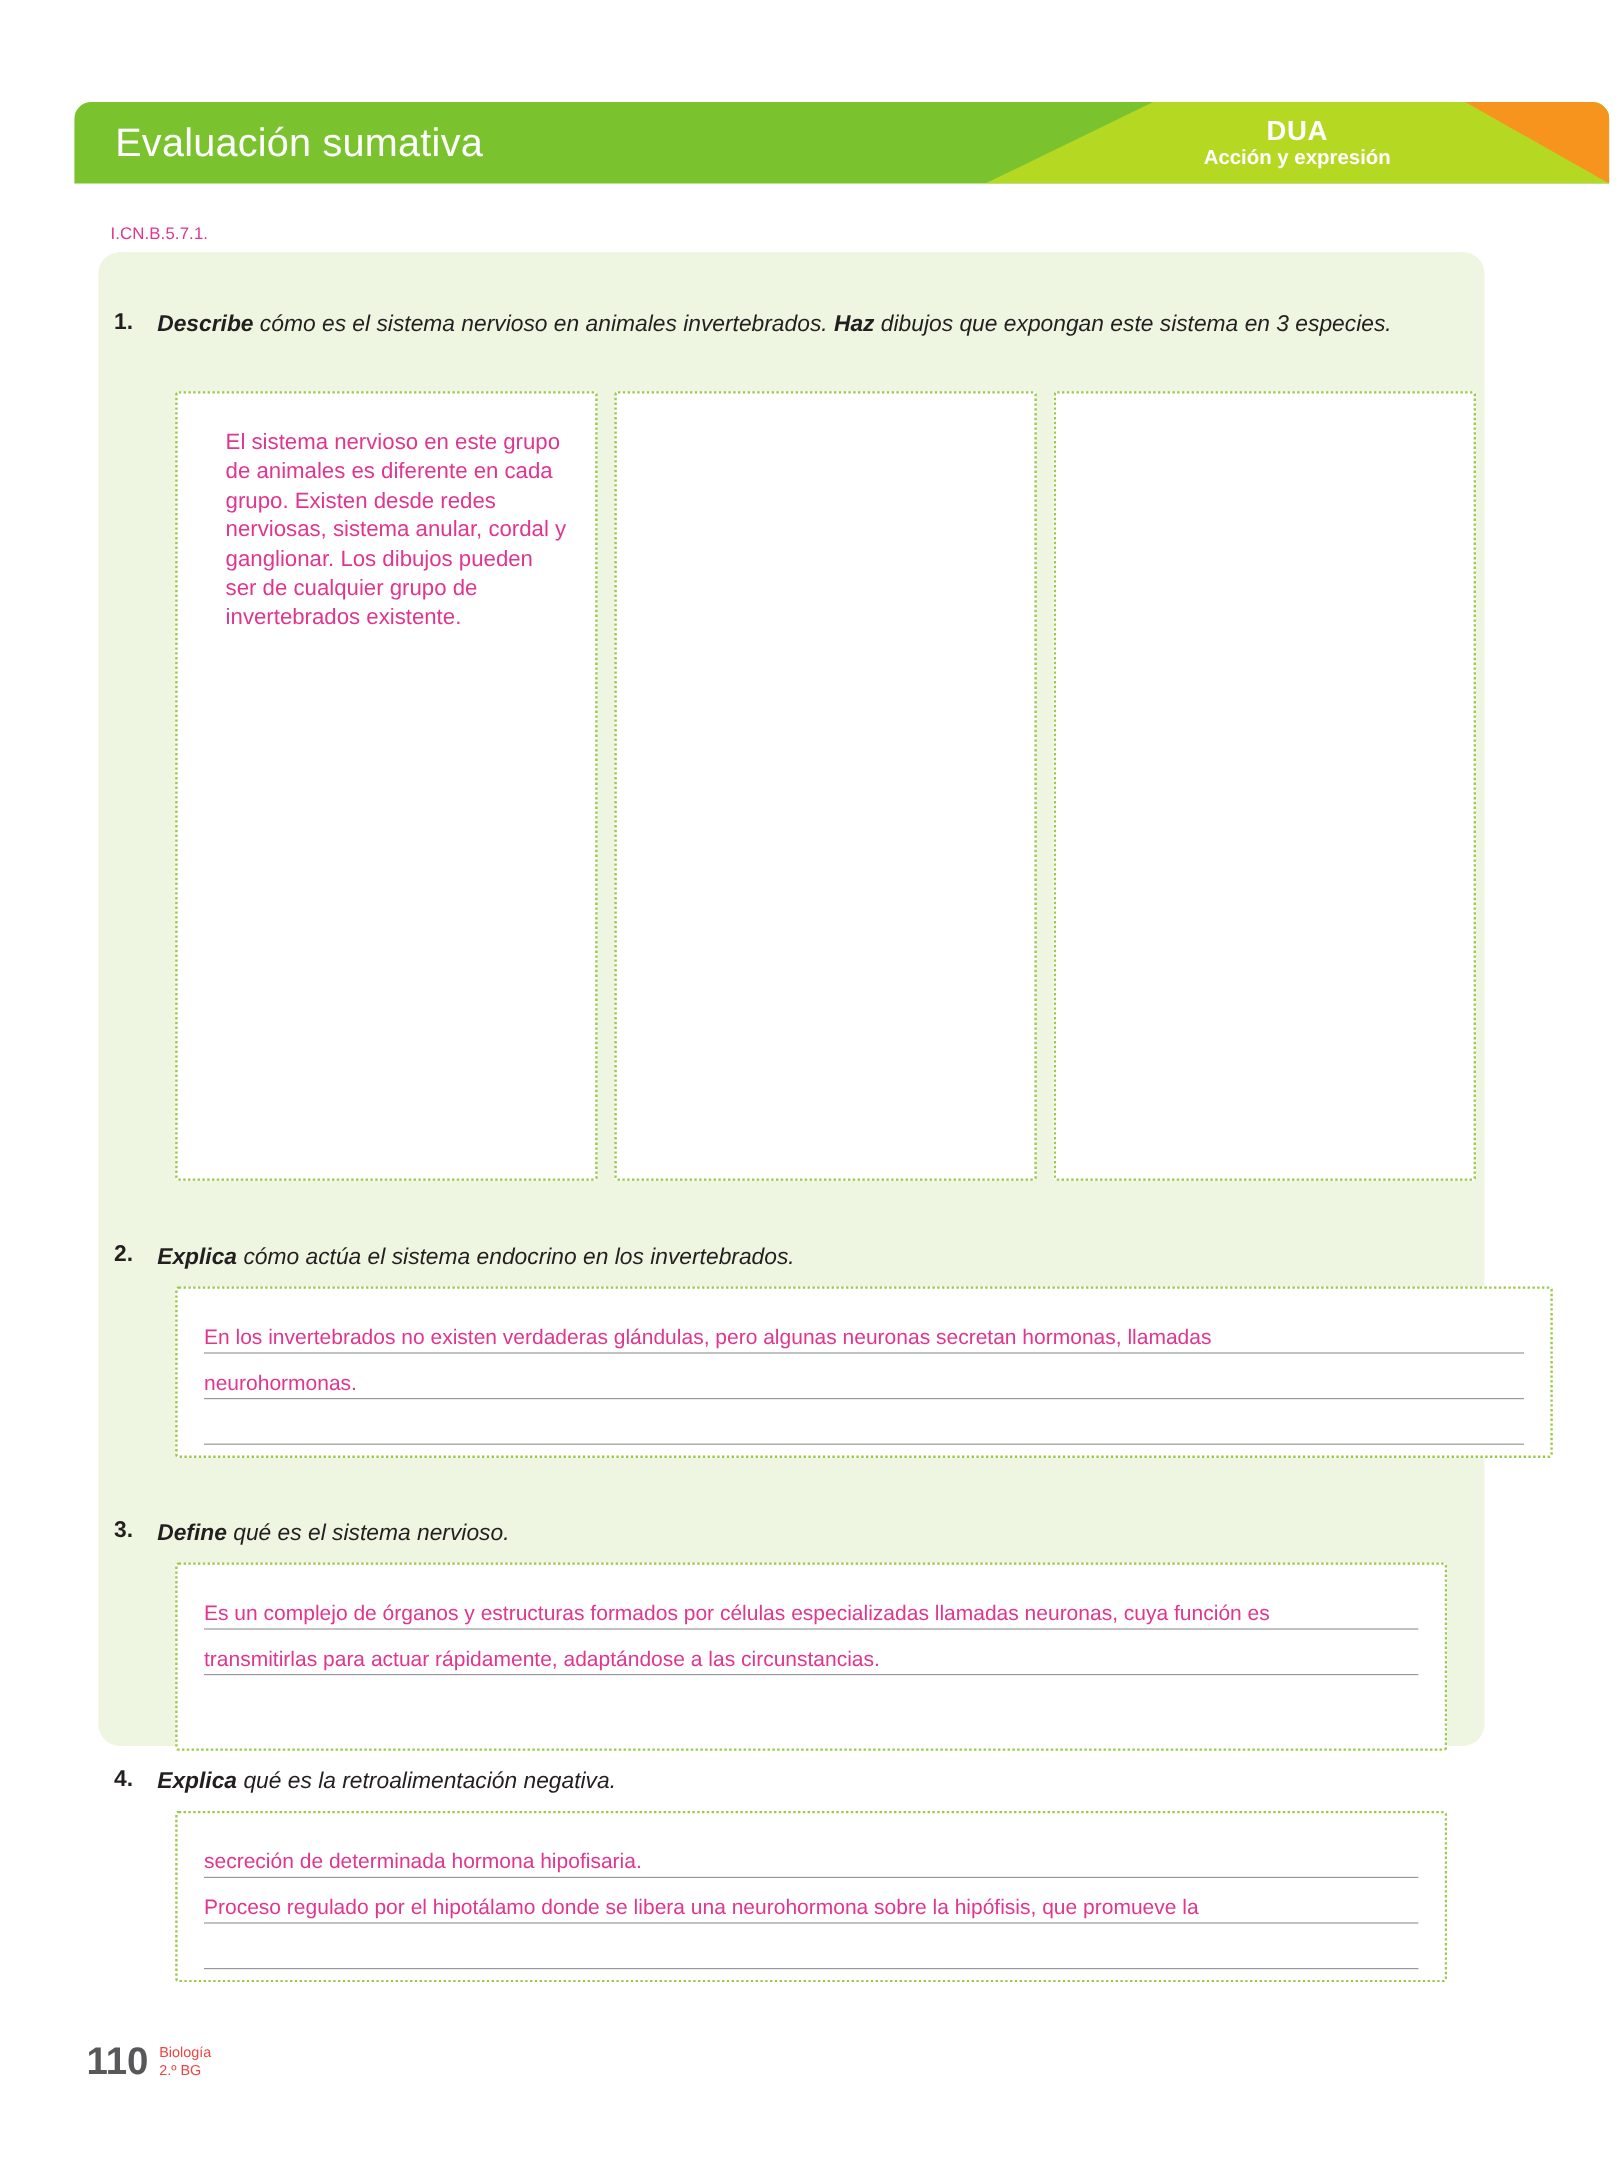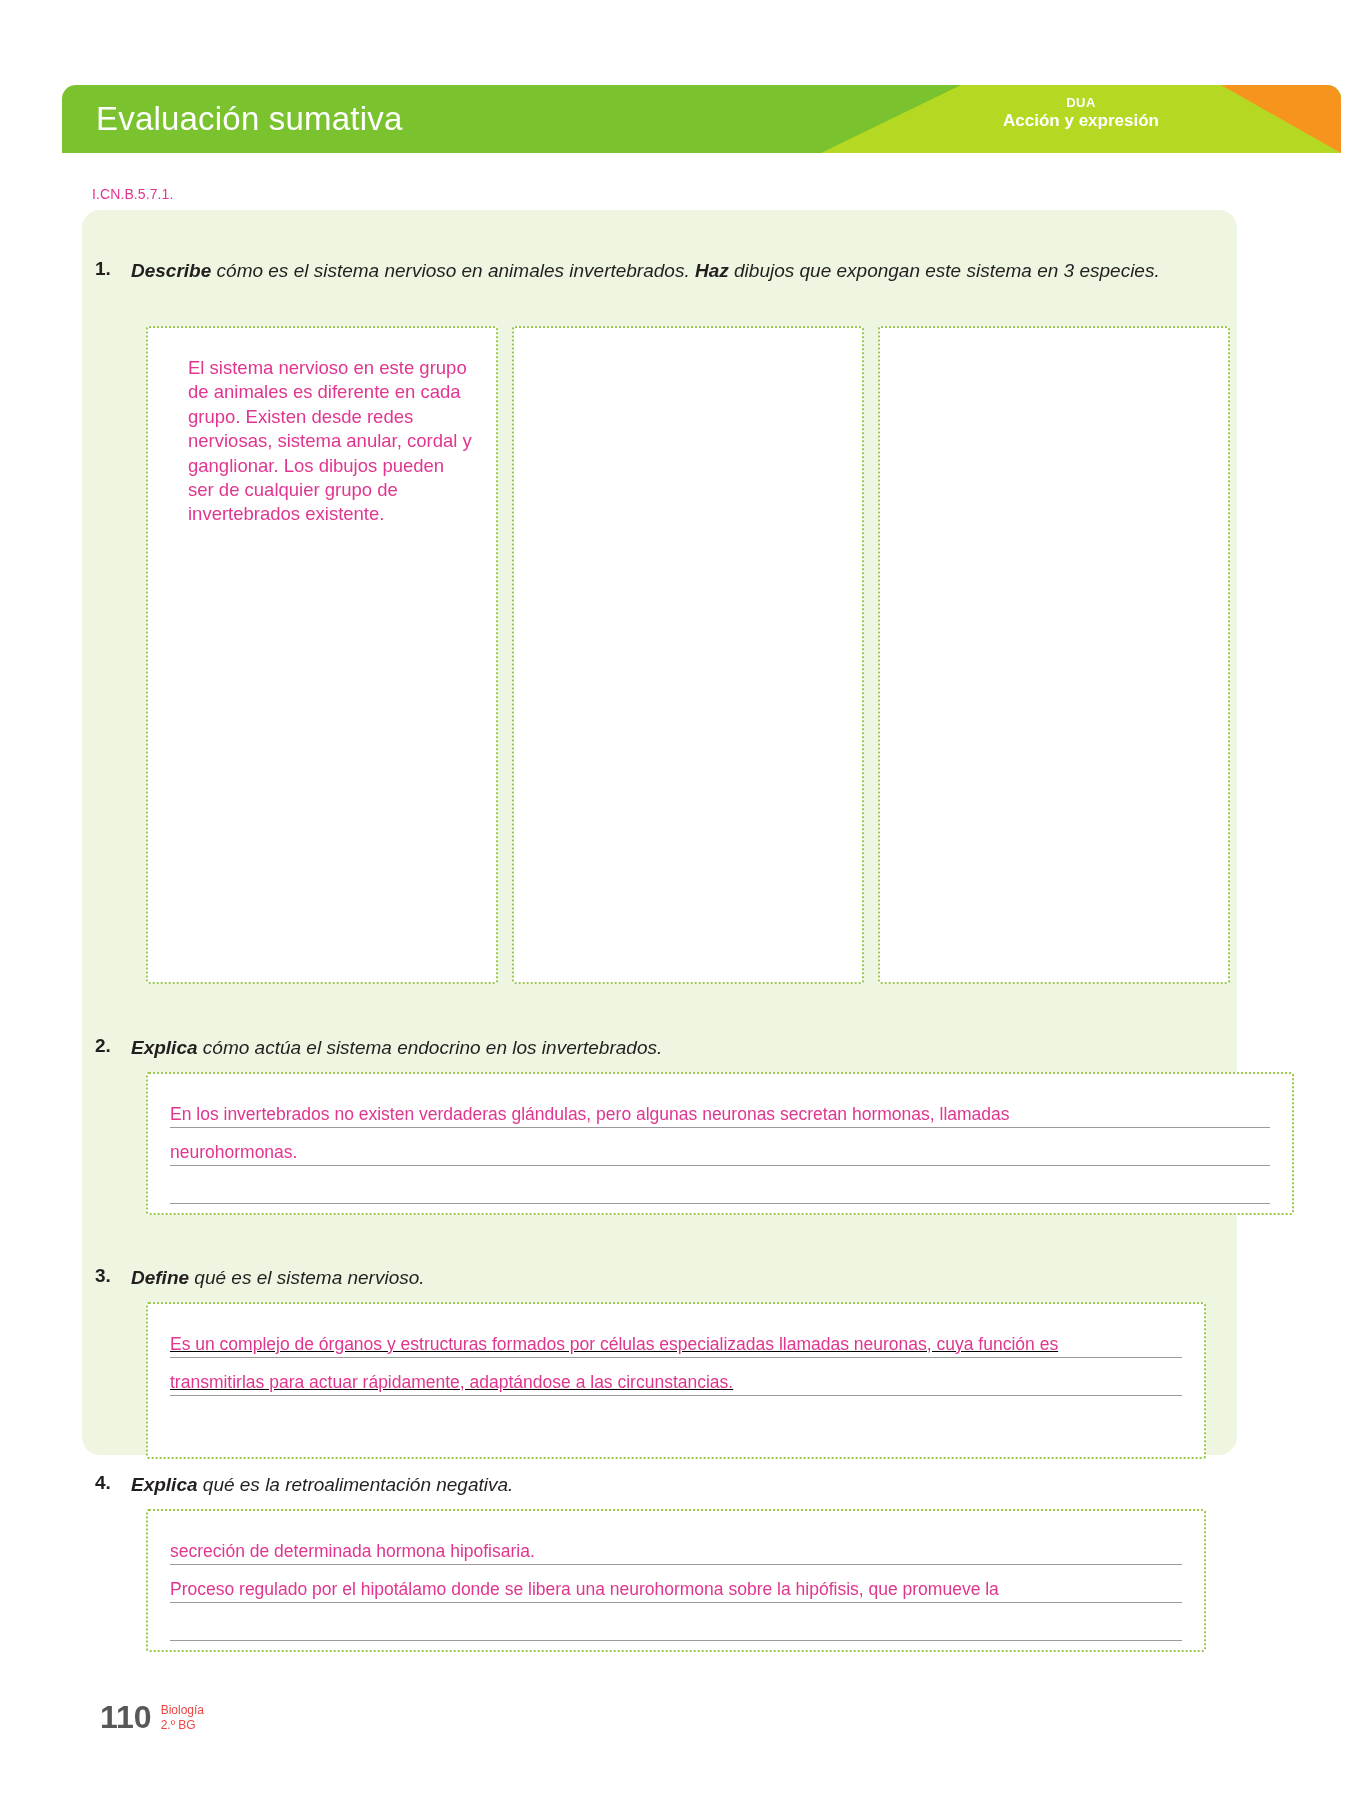--- a/index.html
+++ b/index.html
@@ -59,21 +59,21 @@
   .header-dua {
     position: absolute;
     right: 130px;
     top: 11px;
     text-align: center;
     color: #ffffff;
     line-height: 1.15;
     width: 260px;
   }
   .header-dua .dua-main {
-    font-size: 13px;
+    font-size: 23px;
     font-weight: bold;
     letter-spacing: .5px;
   }
   .header-dua .dua-sub {
     font-size: 17px;
     font-weight: bold;
   }
 
   
   .indicator-code {
@@ -172,27 +172,27 @@
     padding-bottom: 3px;
   }
   .ans-line span {
     font-size: 17.5px;
     color: #e0368f;
     line-height: 1.1;
     white-space: nowrap;
   }
 
   .lb2 { left: 146px; top: 1072px; width: 1148px; height: 143px; }
-  .lb3 { left: 146px; top: 1302px; width: 1060px; height: 157px; text-decoration: underline; }
+  .lb3 { left: 146px; top: 1302px; width: 1060px; height: 157px; }
   .lb4 { left: 146px; top: 1509px; width: 1060px; height: 143px; }
 
   
   .footer {
     position: absolute;
-    left: 100px;
+    left: 72px;
     top: 1700px;
     display: flex;
     align-items: center;
     gap: 9px;
   }
   .footer-pageno {
     font-size: 32px;
     font-weight: bold;
     color: #58585a;
     line-height: 1;

